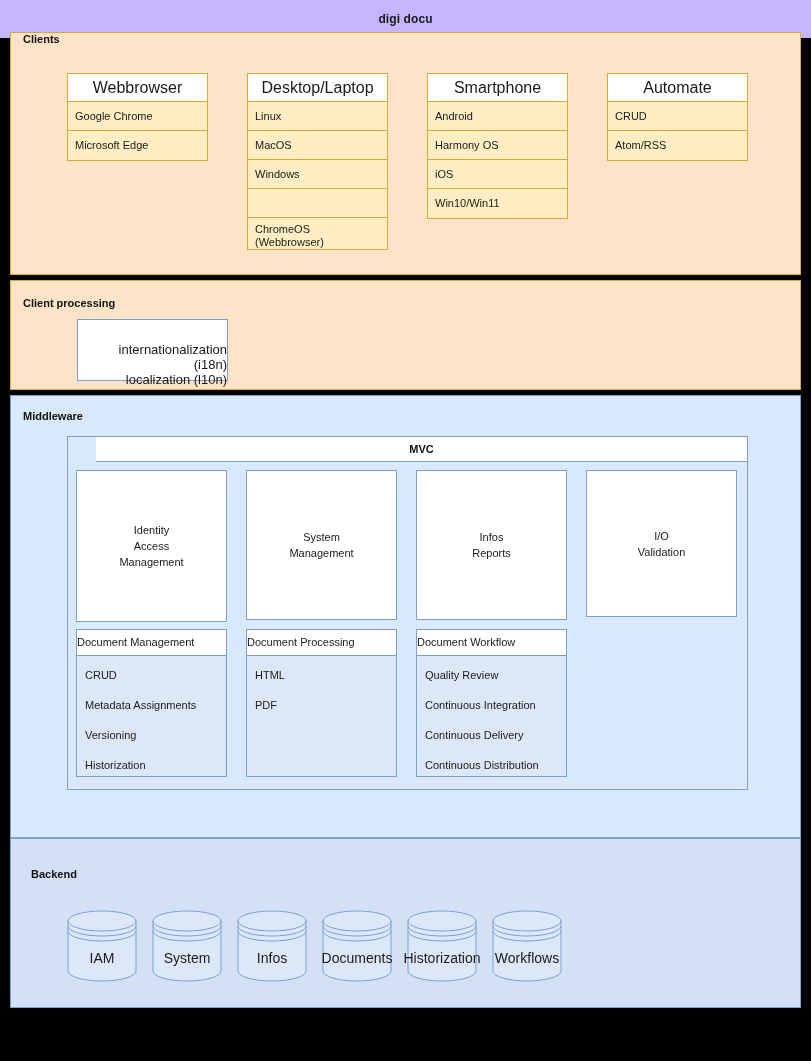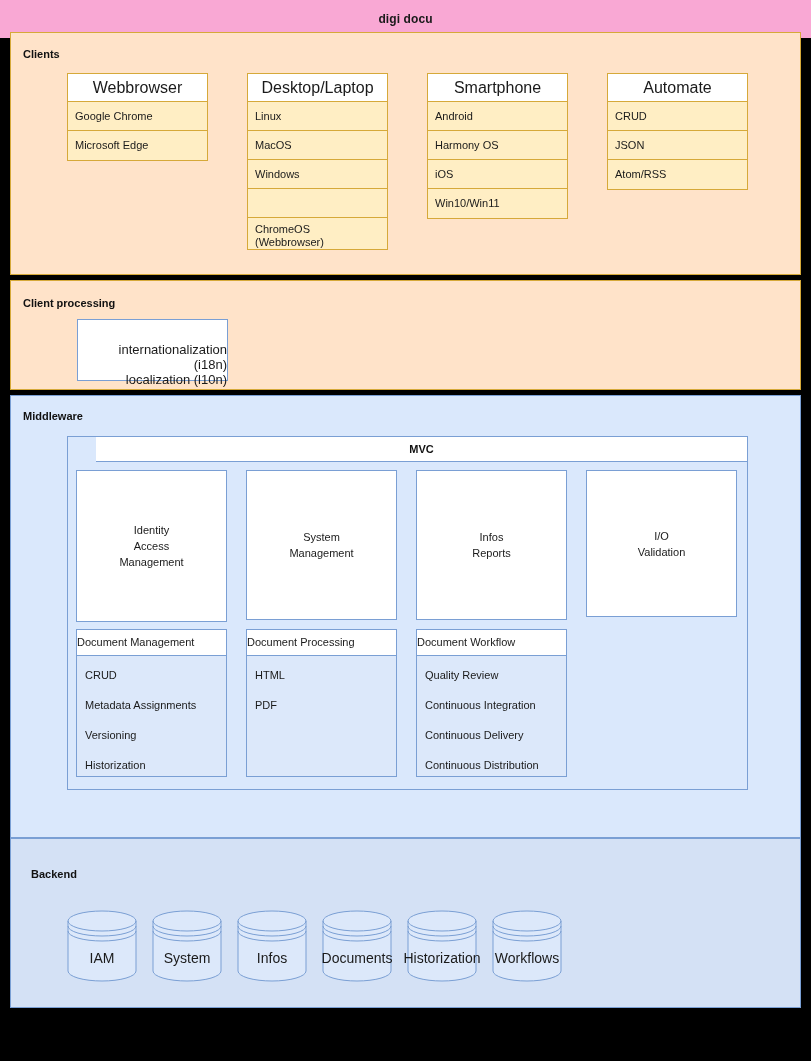--- a/index.html
+++ b/index.html
@@ -15,21 +15,21 @@
     font-size: 11px;
     color: #1a1a1a;
     -webkit-font-smoothing: antialiased;
   }
 
   
   #titlebar {
     position: absolute;
     left: 0; top: 0;
     width: 811px; height: 38px;
-    background: #f9a8d4;
+    background: #c4b5fd;
     display: flex;
     align-items: center;
     justify-content: center;
   }
   #titlebar .title-text {
     font-size: 12px;
     font-weight: bold;
     color: #1a1a1a;
     letter-spacing: .1px;
   }
@@ -198,21 +198,21 @@
   }
 </style>
 </head>
 <body>
 
 <div id="titlebar">
   <span class="title-text">digi docu</span>
 </div>
 
 <div id="band-clients" class="band band-peach">
-  <div class="band-label" style="left:12px; top:15px;">Clients</div>
+  <div class="band-label" style="left:12px; top:0;">Clients</div>
 
   <div class="card-orange" style="left:56px; top:40px; width:141px;">
     <div class="card-head">Webbrowser</div>
     <div class="card-row">Google Chrome</div>
     <div class="card-row">Microsoft Edge</div>
   </div>
 
   <div class="card-orange" style="left:236px; top:40px; width:141px;">
     <div class="card-head">Desktop/Laptop</div>
     <div class="card-row">Linux</div>
@@ -227,21 +227,20 @@
     <div class="card-head">Smartphone</div>
     <div class="card-row">Android</div>
     <div class="card-row">Harmony OS</div>
     <div class="card-row">iOS</div>
     <div class="card-row">Win10/Win11</div>
   </div>
 
   <div class="card-orange" style="left:596px; top:40px; width:141px;">
     <div class="card-head">Automate</div>
     <div class="card-row">CRUD</div>
-    <div class="card-row">JSON</div>
     <div class="card-row">Atom/RSS</div>
   </div>
 </div>
 
 <div id="band-clientproc" class="band band-peach">
   <div class="band-label" style="left:12px; top:16px;">Client processing</div>
   <div id="i18n-box">internationalization (i18n)
 localization (l10n)</div>
 </div>
 

